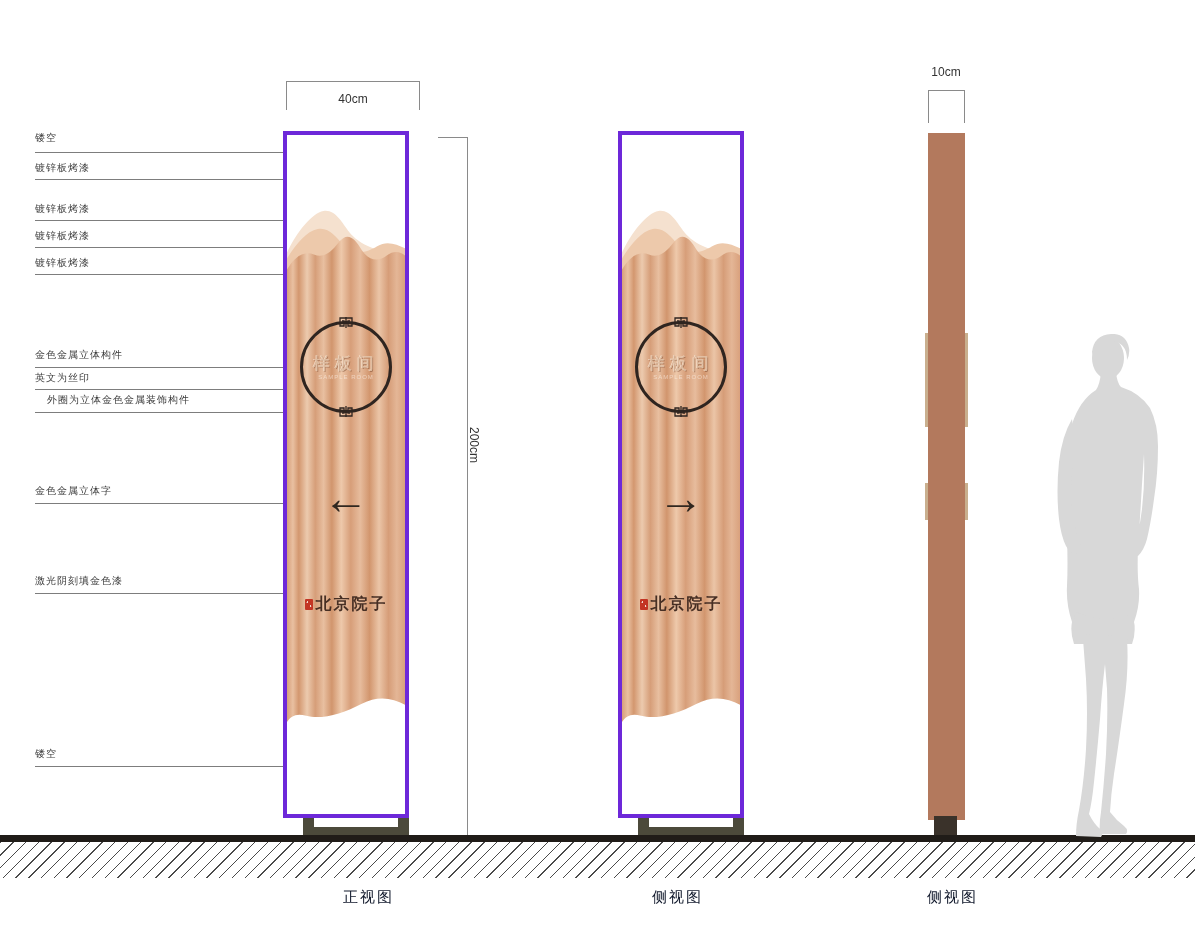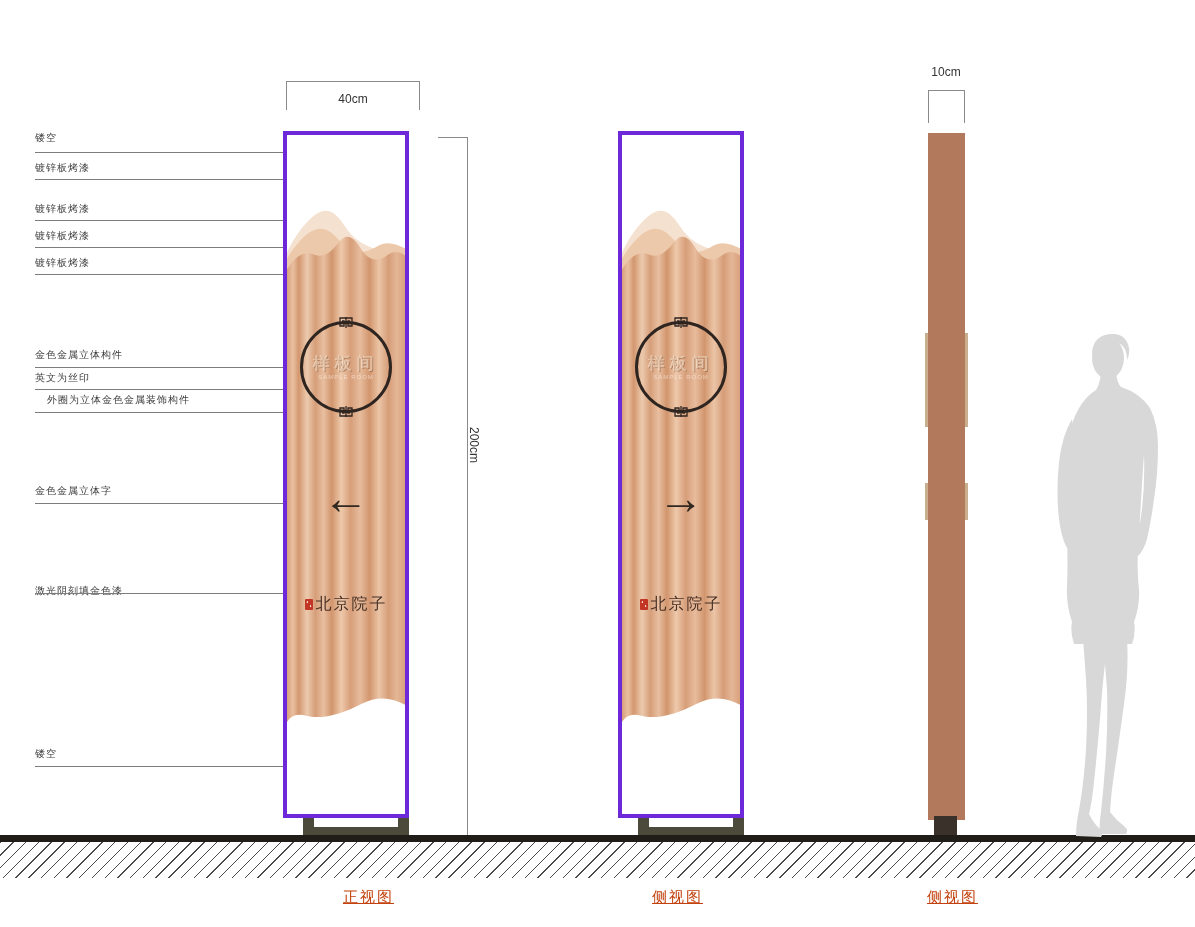--- a/index.html
+++ b/index.html
@@ -28,41 +28,41 @@
   .emblem-text { position:absolute; left:0; right:0; top:28px; text-align:center;
                  font-size:17px; letter-spacing:5px; color:#dcb99c;
                  text-shadow:-0.5px -0.5px 0 rgba(255,242,228,0.85), 0.7px 0.7px 0 rgba(115,68,44,0.45); }
   .emblem-sub  { position:absolute; left:0; right:0; top:50px; text-align:center;
                  font-size:6px; letter-spacing:1px; color:rgba(255,246,236,0.55); }
 
   .arrow { position:absolute; left:0; right:0; top:334px; height:58px; line-height:58px;
            text-align:center; font-size:46px; font-weight:bold; color:#30271f; }
 
   .brand { position:absolute; left:0; right:0; top:459px; height:22px; text-align:center;
-           font-family:"DejaVu Serif","Liberation Serif",serif; font-weight:normal;
+           font-family:"DejaVu Serif","Liberation Serif",serif; font-weight:bold;
            font-size:16px; color:#472f24; letter-spacing:2px; white-space:nowrap; }
   .seal  { display:inline-block; width:8px; height:11px; margin-right:3px; vertical-align:-1px;
            background:#c33524; border-radius:1px;
            background-image:radial-gradient(circle at 30% 30%, #f2ddd2 0 0.8px, transparent 1px),
                             radial-gradient(circle at 70% 65%, #f2ddd2 0 0.8px, transparent 1px); }
 
   .base-leg { position:absolute; width:11px; height:17px; background:#4c4a3b; }
   .base-bar { position:absolute; height:8px; background:#4c4a3b; }
 
   
   .profile-bar  { position:absolute; left:928px; top:133px; width:37px; height:687px; background:#b3795d; }
   .profile-tab  { position:absolute; left:925px; width:43px; background:#c9af8e; }
   .profile-foot { position:absolute; left:934px; top:816px; width:23px; height:22px; background:#3a322a; }
 
   
   .ground-line { position:absolute; left:0; top:835px; width:1195px; height:7px; background:#201c18; }
   .ground-hatch{ position:absolute; left:0; top:842px; width:1195px; height:36px;
                  background:repeating-linear-gradient(135deg, #4a4a4a 0 1px, transparent 1px 9px); }
 
-  .caption { position:absolute; top:888px; font-size:15px; color:#c2410c; letter-spacing:2px; white-space:nowrap;text-decoration:underline; }
+  .caption { position:absolute; top:888px; font-size:15px; color:#0f172a; letter-spacing:2px; white-space:nowrap; }
 
   .silhouette { position:absolute; left:1032px; top:334px; width:140px; height:510px; }
 </style>
 </head>
 <body>
 
 <div id="canvas">
 
   <div class="ann-label" style="left:35px; top:131px;">镂空</div>
   <div class="ann-line" style="left:35px; top:152px; width:271px;"></div>
@@ -84,21 +84,21 @@
 
   <div class="ann-label" style="left:35px; top:371px;">英文为丝印</div>
   <div class="ann-line" style="left:35px; top:389px; width:296px;"></div>
 
   <div class="ann-label" style="left:47px; top:393px;">外圈为立体金色金属装饰构件</div>
   <div class="ann-line" style="left:35px; top:412px; width:273px;"></div>
 
   <div class="ann-label" style="left:35px; top:484px;">金色金属立体字</div>
   <div class="ann-line" style="left:35px; top:503px; width:298px;"></div>
 
-  <div class="ann-label" style="left:35px; top:574px;margin-top:10px;">激光阴刻填金色漆</div>
+  <div class="ann-label" style="left:35px; top:574px;">激光阴刻填金色漆</div>
   <div class="ann-line" style="left:35px; top:593px; width:312px;"></div>
 
   <div class="ann-label" style="left:35px; top:747px;">镂空</div>
   <div class="ann-line" style="left:35px; top:766px; width:267px;"></div>
 
   <div class="dim-text" style="left:323px; top:60px; width:60px;margin-top:32px;">40cm</div>
   <div class="dim-h" style="left:286px; top:81px; width:134px;"></div>
   <div class="dim-v" style="left:286px; top:81px; height:29px;"></div>
   <div class="dim-v" style="left:419px; top:81px; height:29px;"></div>
 

